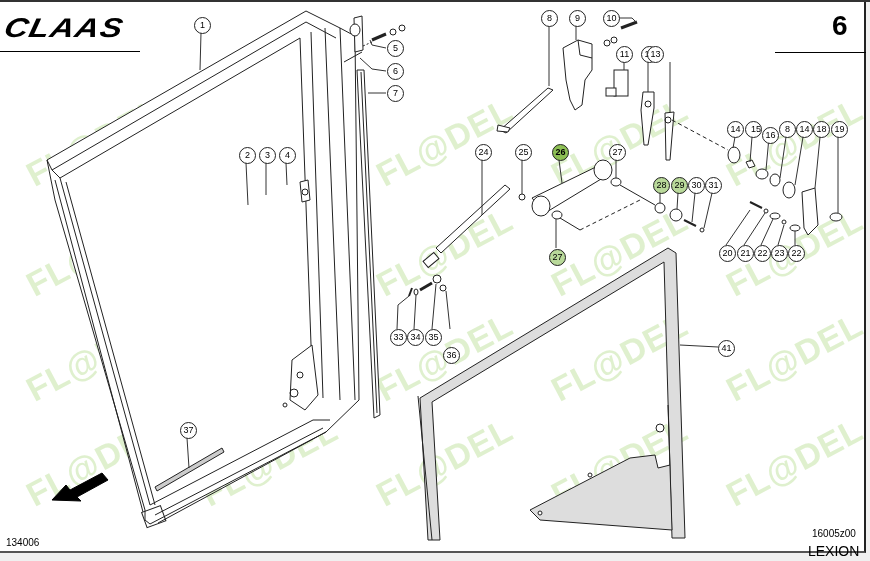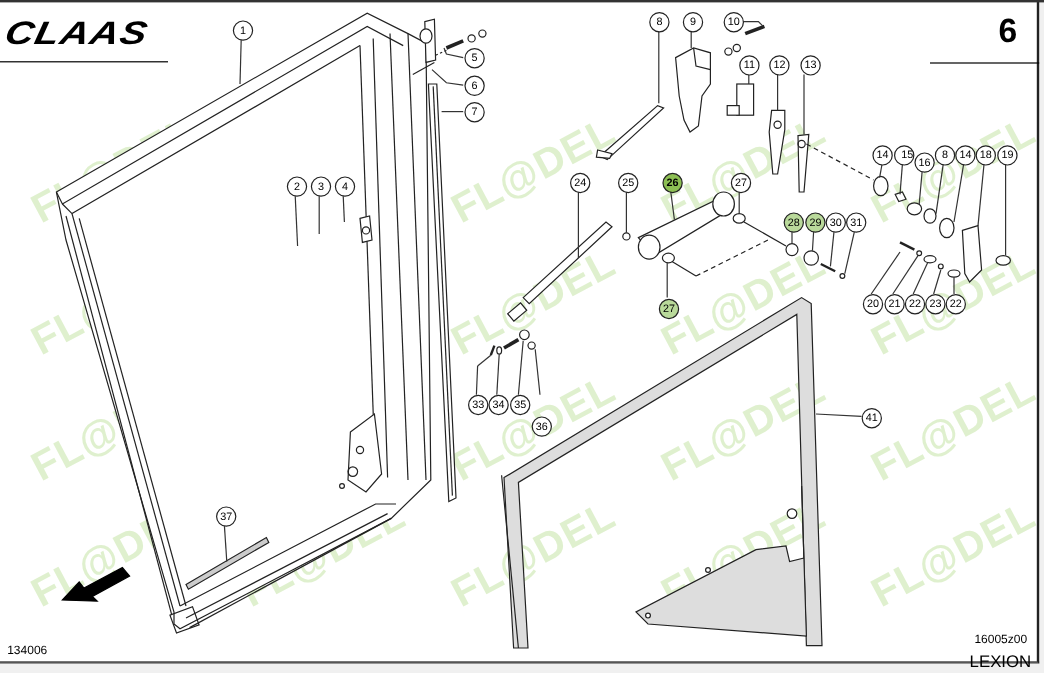--- a/index.html
+++ b/index.html
@@ -239,21 +239,21 @@
     <div class="callout" style="left: 259px; top: 147px;">3</div>
     <div class="callout" style="left: 279px; top: 147px;">4</div>
     <div class="callout" style="left: 387px; top: 40px;">5</div>
     <div class="callout" style="left: 387px; top: 63px;">6</div>
     <div class="callout" style="left: 387px; top: 85px;">7</div>
     <div class="callout" style="left: 541px; top: 10px;">8</div>
     <div class="callout" style="left: 569px; top: 10px;">9</div>
     <div class="callout" style="left: 603px; top: 10px;">10</div>
     <div class="callout" style="left: 616px; top: 46px;">11</div>
     <div class="callout" style="left: 641px; top: 46px;">12</div>
-    <div class="callout" style="left: 667px; top: 46px;">13</div>
+    <div class="callout" style="left: 647px; top: 46px;">13</div>
     <div class="callout" style="left: 727px; top: 121px;">14</div>
     <div class="callout" style="left: 745px; top: 121px; text-align: right;">15</div>
     <div class="callout" style="left: 762px; top: 127px;">16</div>
     <div class="callout" style="left: 779px; top: 121px;">8</div>
     <div class="callout" style="left: 796px; top: 121px;">14</div>
     <div class="callout" style="left: 813px; top: 121px;">18</div>
     <div class="callout" style="left: 831px; top: 121px;">19</div>
     <div class="callout" style="left: 719px; top: 245px;">20</div>
     <div class="callout" style="left: 737px; top: 245px;">21</div>
     <div class="callout" style="left: 754px; top: 245px;">22</div>

